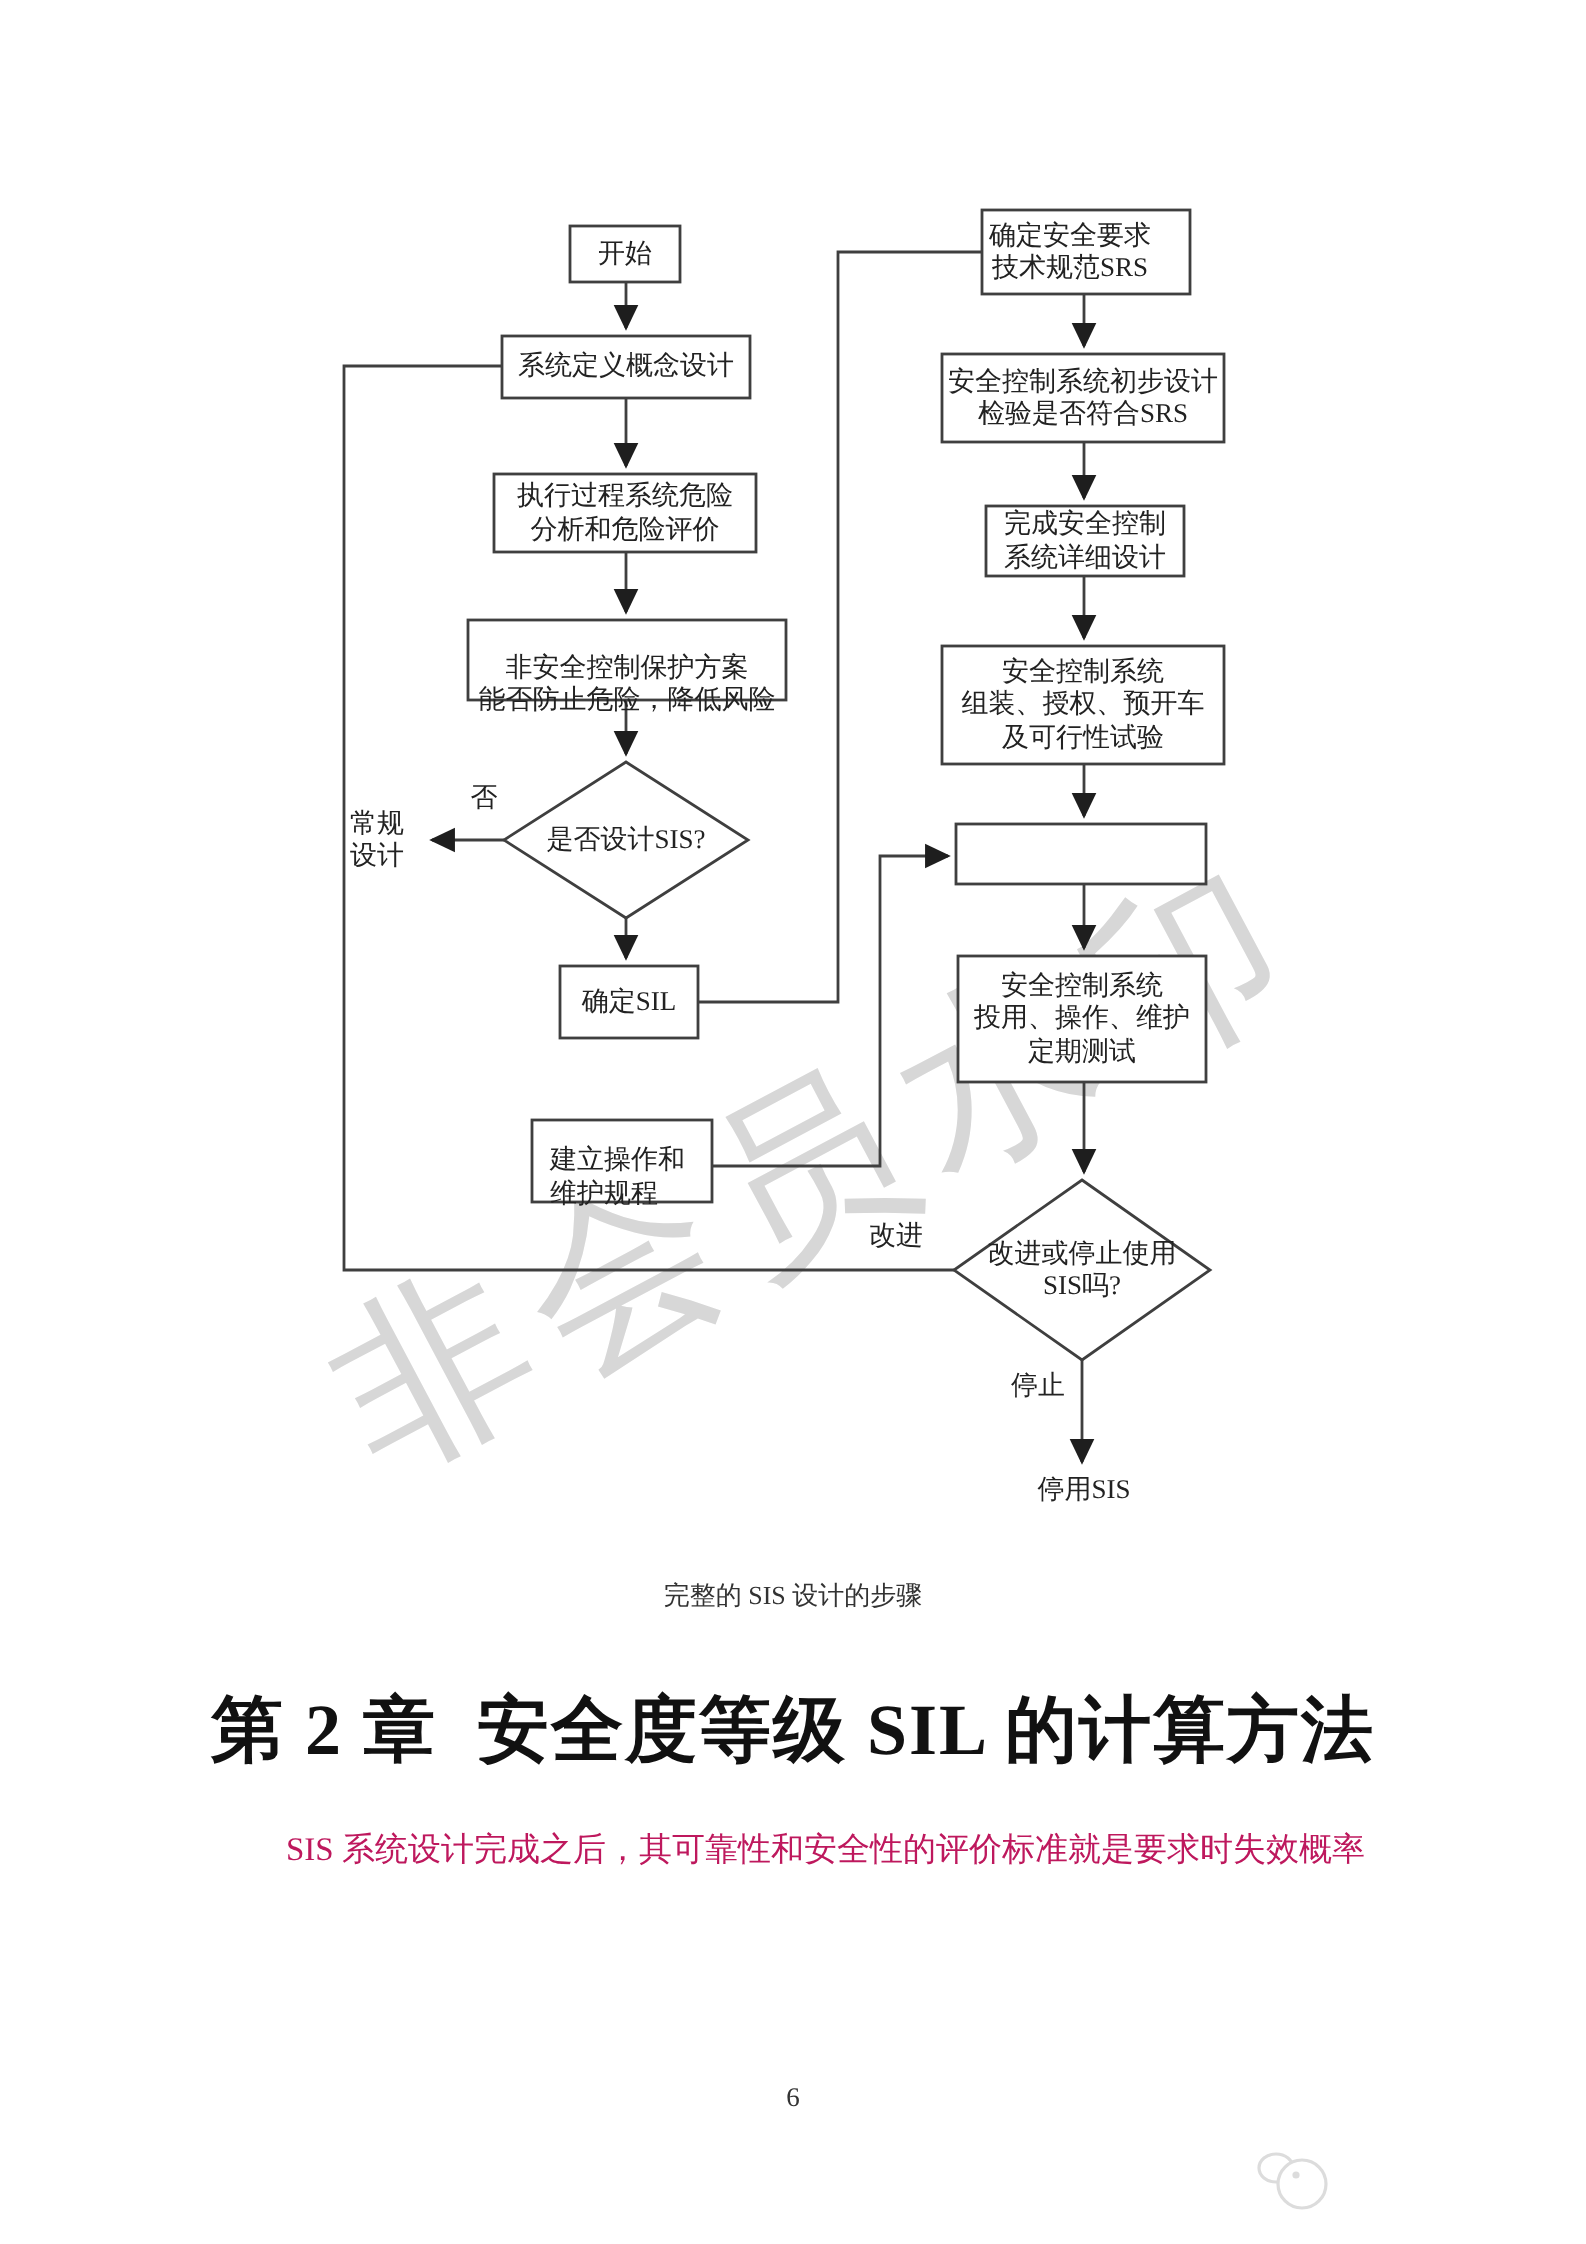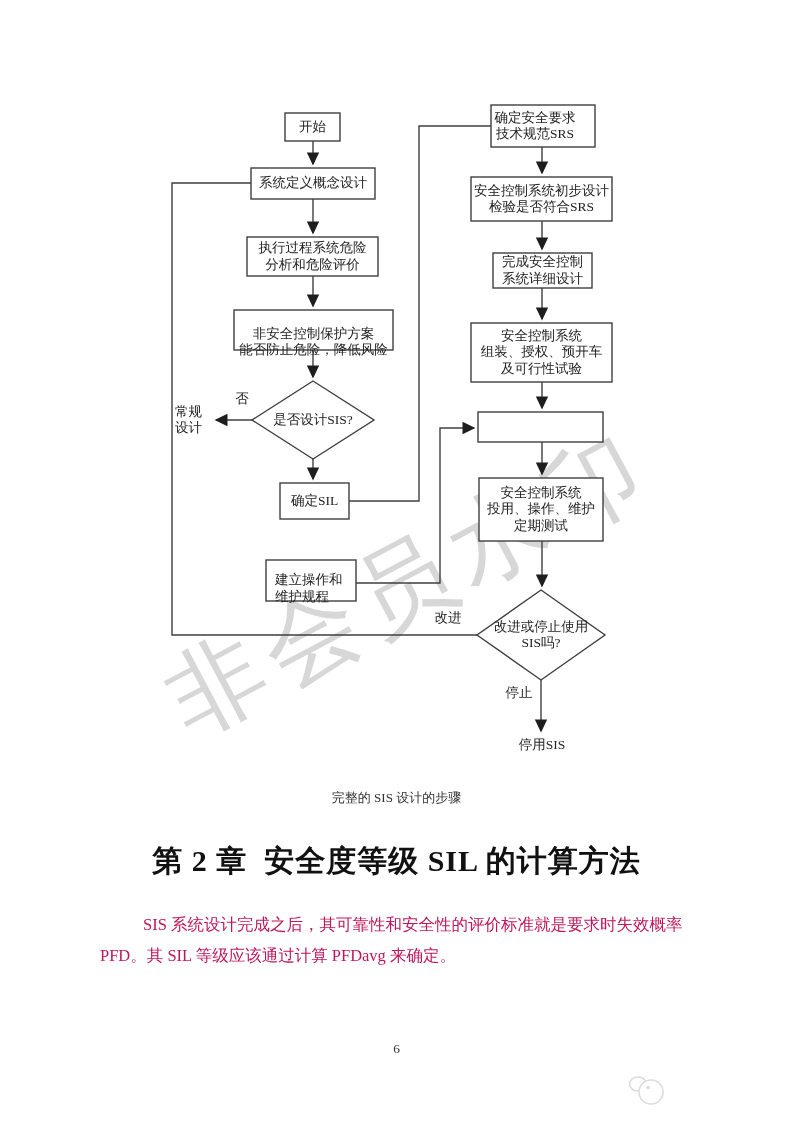--- a/index.html
+++ b/index.html
@@ -33,21 +33,21 @@
     white-space:pre-line;
     color:#222;
   }
   .left-align{justify-content:flex-start;text-align:left;padding-left:9px;box-sizing:border-box;}
   .caption{
     position:absolute;left:0;width:100%;top:789px;
     text-align:center;font-size:13px;color:#333;z-index:2;
   }
   .chapter-heading{
     position:absolute;left:0;width:100%;top:841px;
-    text-align:center;font-size:30px;font-weight:bold;color:#111;
+    text-align:center;font-size:36px;font-weight:bold;color:#111;
     white-space:pre;z-index:2;letter-spacing:1px;
   }
   .para-line{
     position:absolute;z-index:2;
     font-size:16.5px;color:#be185d;line-height:20px;white-space:pre;
   }
   .page-number{
     position:absolute;left:0;width:100%;top:1041px;
     text-align:center;font-size:13.5px;color:#333;z-index:2;
   }
@@ -139,21 +139,20 @@
   <div class="flabel left-align" style="left:172px;top:402px;width:44px;height:36px;padding-left:3px;">常规
 设计</div>
   <div class="flabel" style="left:430px;top:610px;width:36px;height:17px;">改进</div>
   <div class="flabel" style="left:501px;top:685px;width:36px;height:17px;">停止</div>
 
   <div class="caption">完整的 SIS 设计的步骤</div>
 
   <div class="chapter-heading">第 2 章  安全度等级 SIL 的计算方法</div>
 
   <div class="para-line" style="left:143px;top:915px;">SIS 系统设计完成之后，其可靠性和安全性的评价标准就是要求时失效概率</div>
-  <div class="para-line" style="left:100px;top:946px;">PFD。其 SIL 等级应该通过计算 PFDavg 来确定。</div>
 
   <div class="page-number">6</div>
 
   <div class="brand">
     <svg width="42" height="33" viewBox="0 0 42 33">
       <ellipse cx="12" cy="10" rx="8.5" ry="7" fill="none" stroke="#dcdcdc" stroke-width="1.6"></ellipse>
       <circle cx="25" cy="18" r="12" fill="#ffffff" stroke="#dcdcdc" stroke-width="1.6"></circle>
       <circle cx="22" cy="13.5" r="1.8" fill="#dcdcdc"></circle>
     </svg>
   </div>

